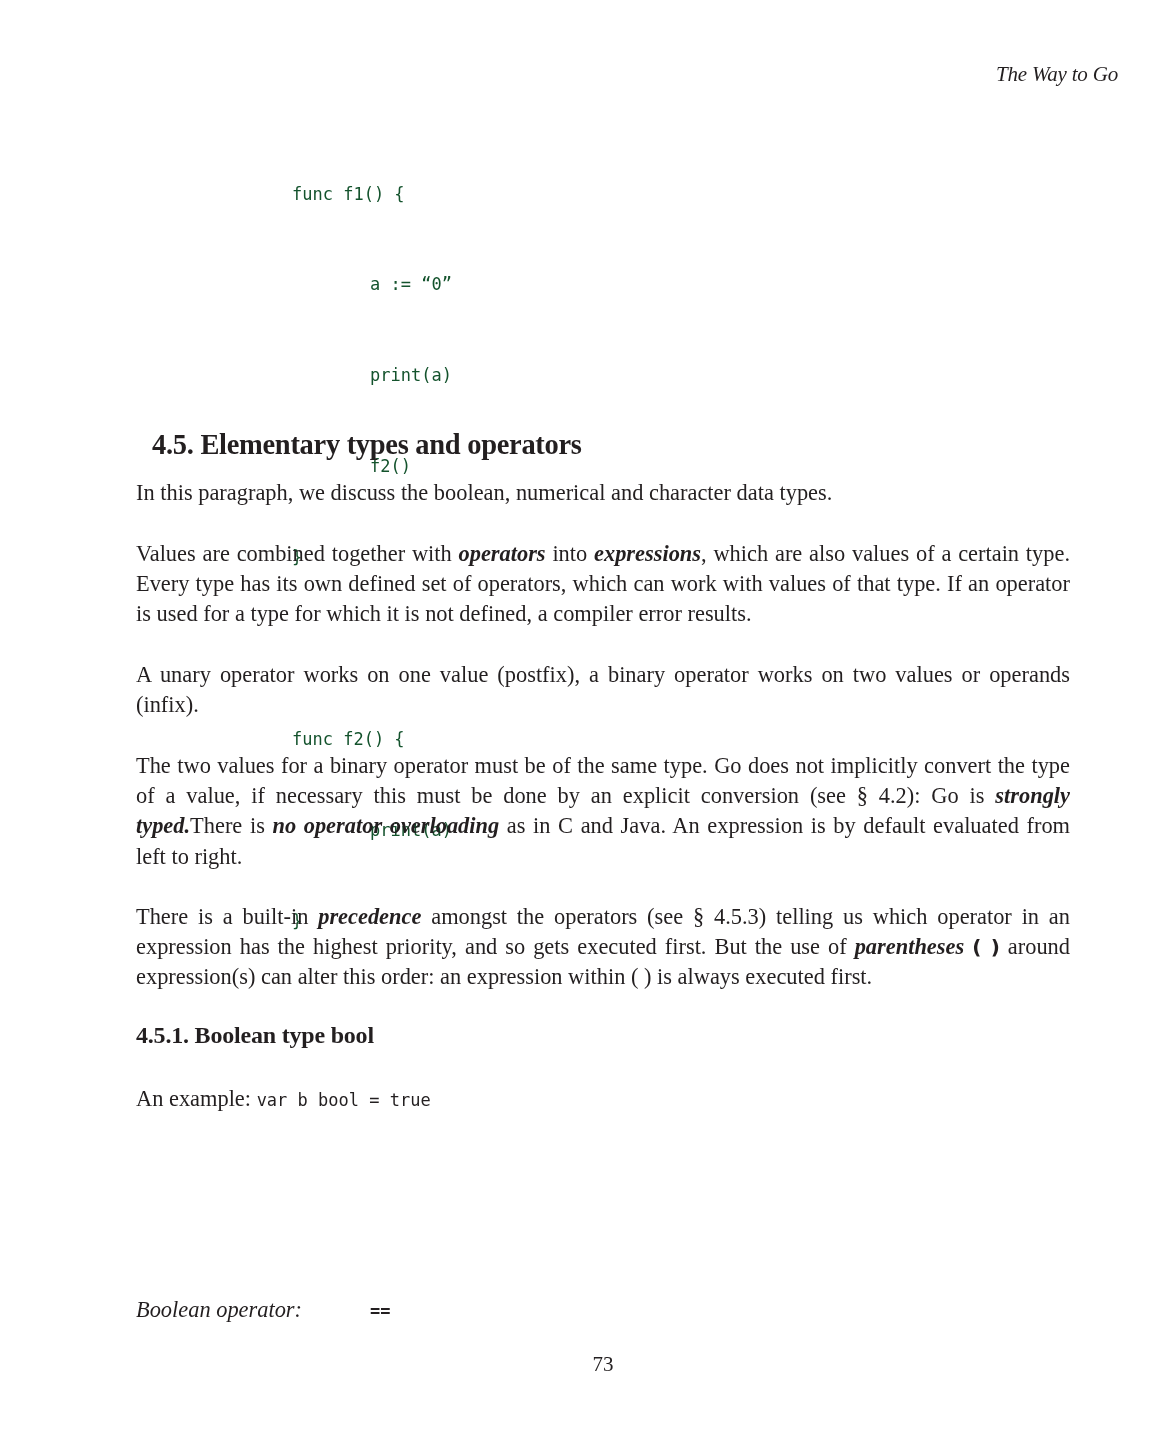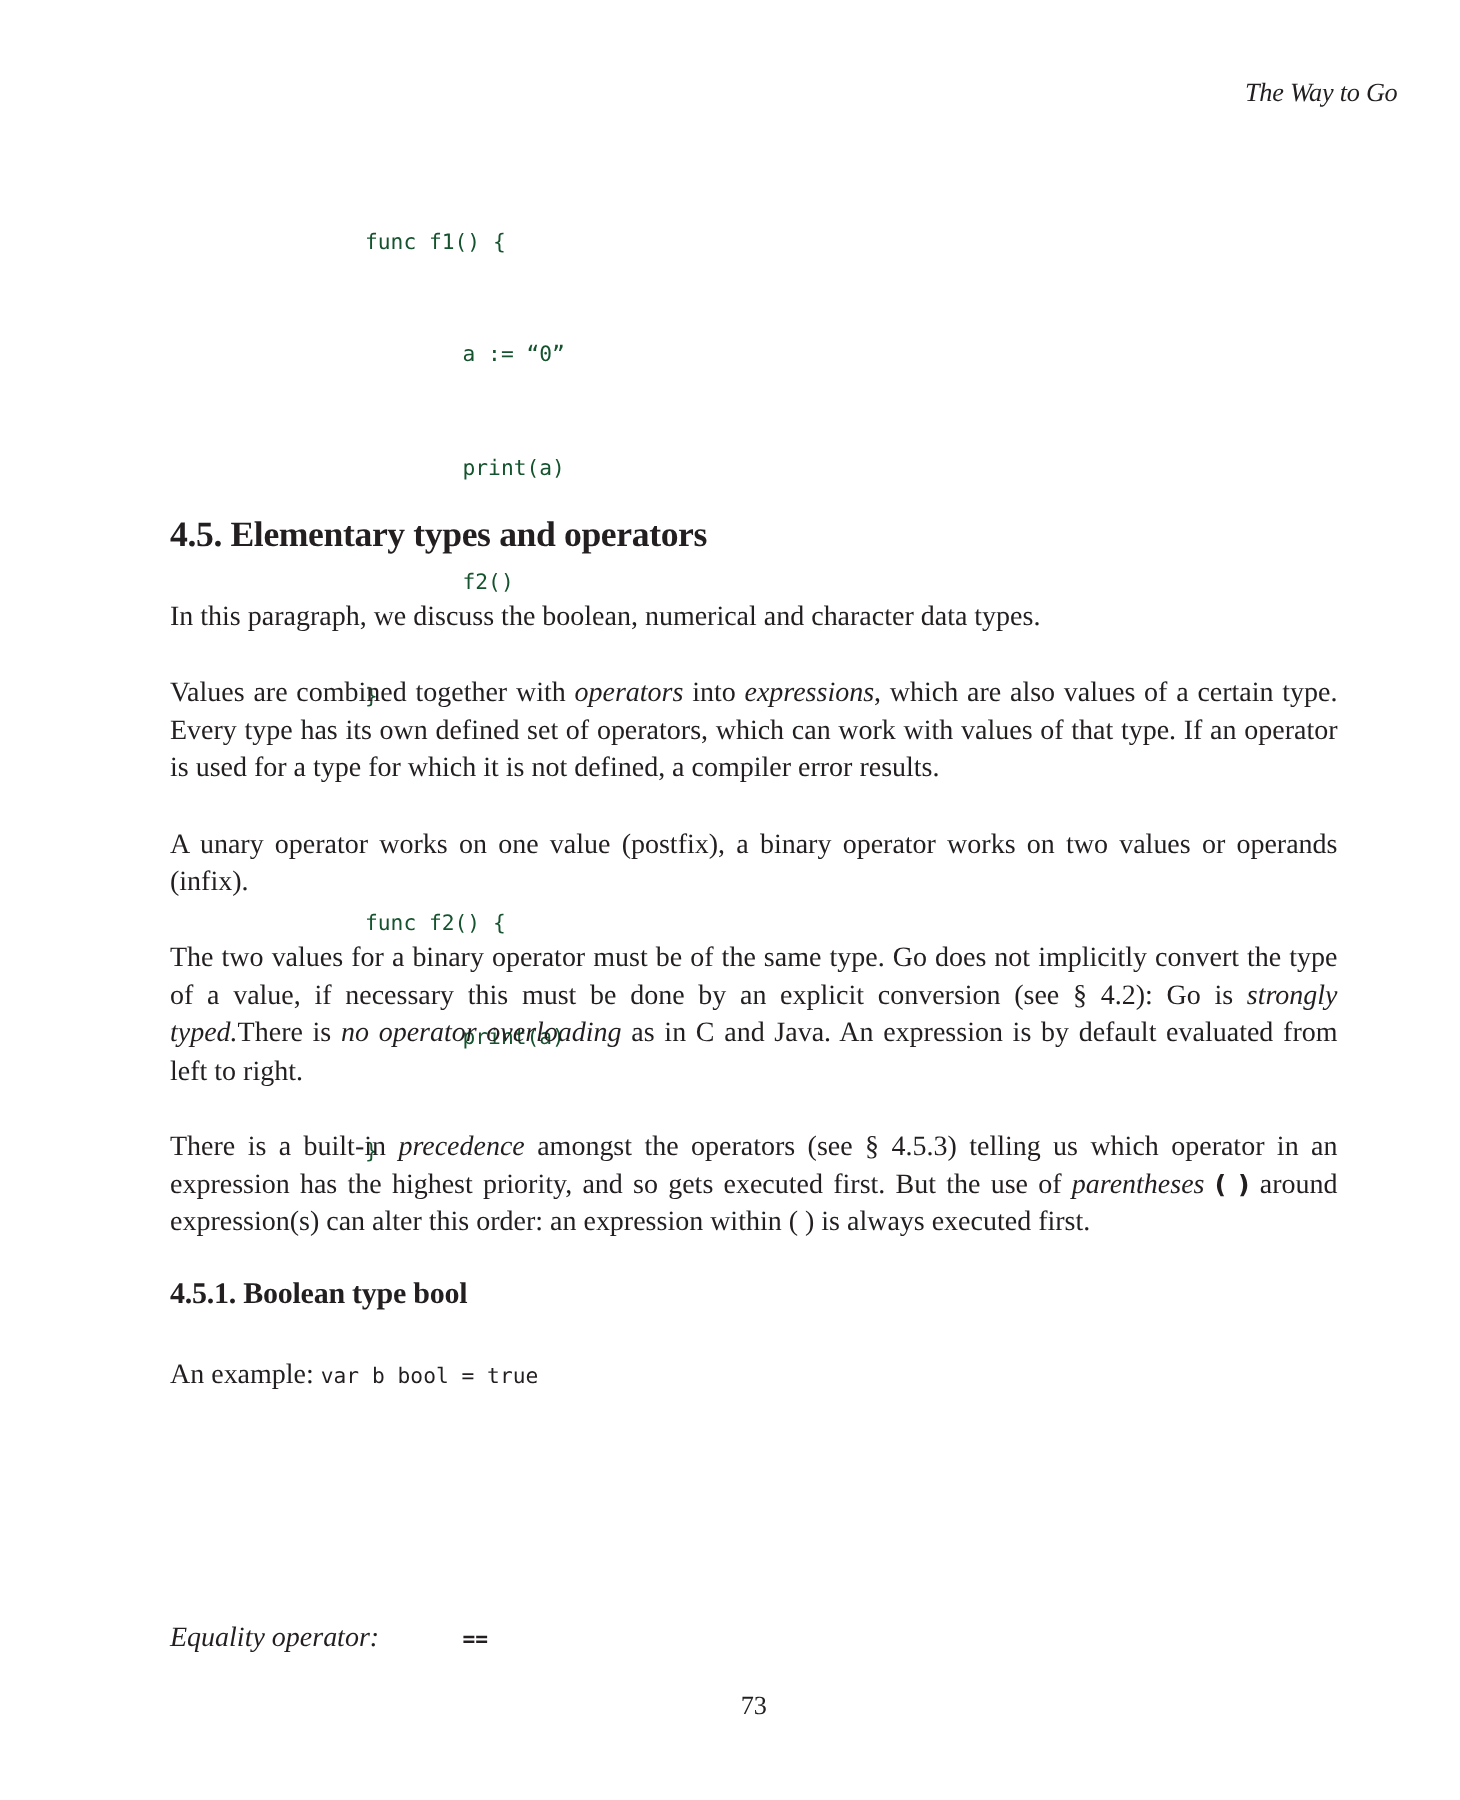--- a/index.html
+++ b/index.html
@@ -74,21 +74,21 @@
     }
     .p1 { top: 478px; }
     .p2 { top: 539px; }
     .p3 { top: 660px; }
     .p4 { top: 751px; }
     .p5 { top: 902px; }
     .p6 { top: 1084px; }
     .p7 { top: 1144px; }
     .p8 { top: 1205px; }
     .p9 { top: 1295px; }
-    em { font-style: italic; }
+    em { font-style: italic; font-weight: bold; }
     .mono {
       font-family: "DejaVu Sans Mono", "Liberation Mono", monospace;
       font-size: 17px;
     }
     .mono-bold {
       font-family: "DejaVu Sans Mono", "Liberation Mono", monospace;
       font-size: 17px;
       font-weight: bold;
     }
     .paren-bold {
@@ -127,35 +127,35 @@
     <span class="code-line indent">a := “0”</span>
     <span class="code-line indent">print(a)</span>
     <span class="code-line indent">f2()</span>
     <span class="code-line">}</span>
     <span class="code-line"></span>
     <span class="code-line">func f2() {</span>
     <span class="code-line indent">print(a)</span>
     <span class="code-line">}</span>
   </div>
 
-  <h2 class="h2" style="margin:0;">4.5. Elementary types and operators</h2>
+  <h2 class="h2" style="margin:16px;">4.5. Elementary types and operators</h2>
 
   <p class="content p1">In this paragraph, we discuss the boolean, numerical and character data types.</p>
 
   <p class="content p2"><span>Values are combined together with </span><em>operators</em><span> into </span><em>expressions</em><span>, which are also values of a certain type. Every type has its own defined set of operators, which can work with values of that type. If an operator is used for a type for which it is not defined, a compiler error results.</span></p>
 
   <p class="content p3">A unary operator works on one value (postfix), a binary operator works on two values or operands (infix).</p>
 
   <p class="content p4"><span>The two values for a binary operator must be of the same type. Go does not implicitly convert the type of a value, if necessary this must be done by an explicit conversion (see § 4.2): Go is </span><em>strongly typed.</em><span>There is </span><em>no operator overloading</em><span> as in C and Java. An expression is by default evaluated from left to right.</span></p>
 
   <p class="content p5"><span>There is a built-in </span><em>precedence</em><span> amongst the operators (see § 4.5.3) telling us which operator in an expression has the highest priority, and so gets executed first. But the use of </span><em>parentheses</em> <span class="paren-bold">( )</span><span> around expression(s) can alter this order: an expression within (  ) is always executed first.</span></p>
 
   <h3 class="h3" style="margin:0;">4.5.1. Boolean type bool</h3>
 
   <p class="content p6"><span>An example: </span><span class="mono">var b bool = true</span></p>
 
 
 
-  <p class="content p9"><span class="def-label">Equality operator:</span><span class="def-op">==</span></p>
+  <p class="content p9"><span class="def-label">Boolean operator:</span><span class="def-op">==</span></p>
 
   <div class="page-number">73</div>
 
 </div>
 
 </body></html>

